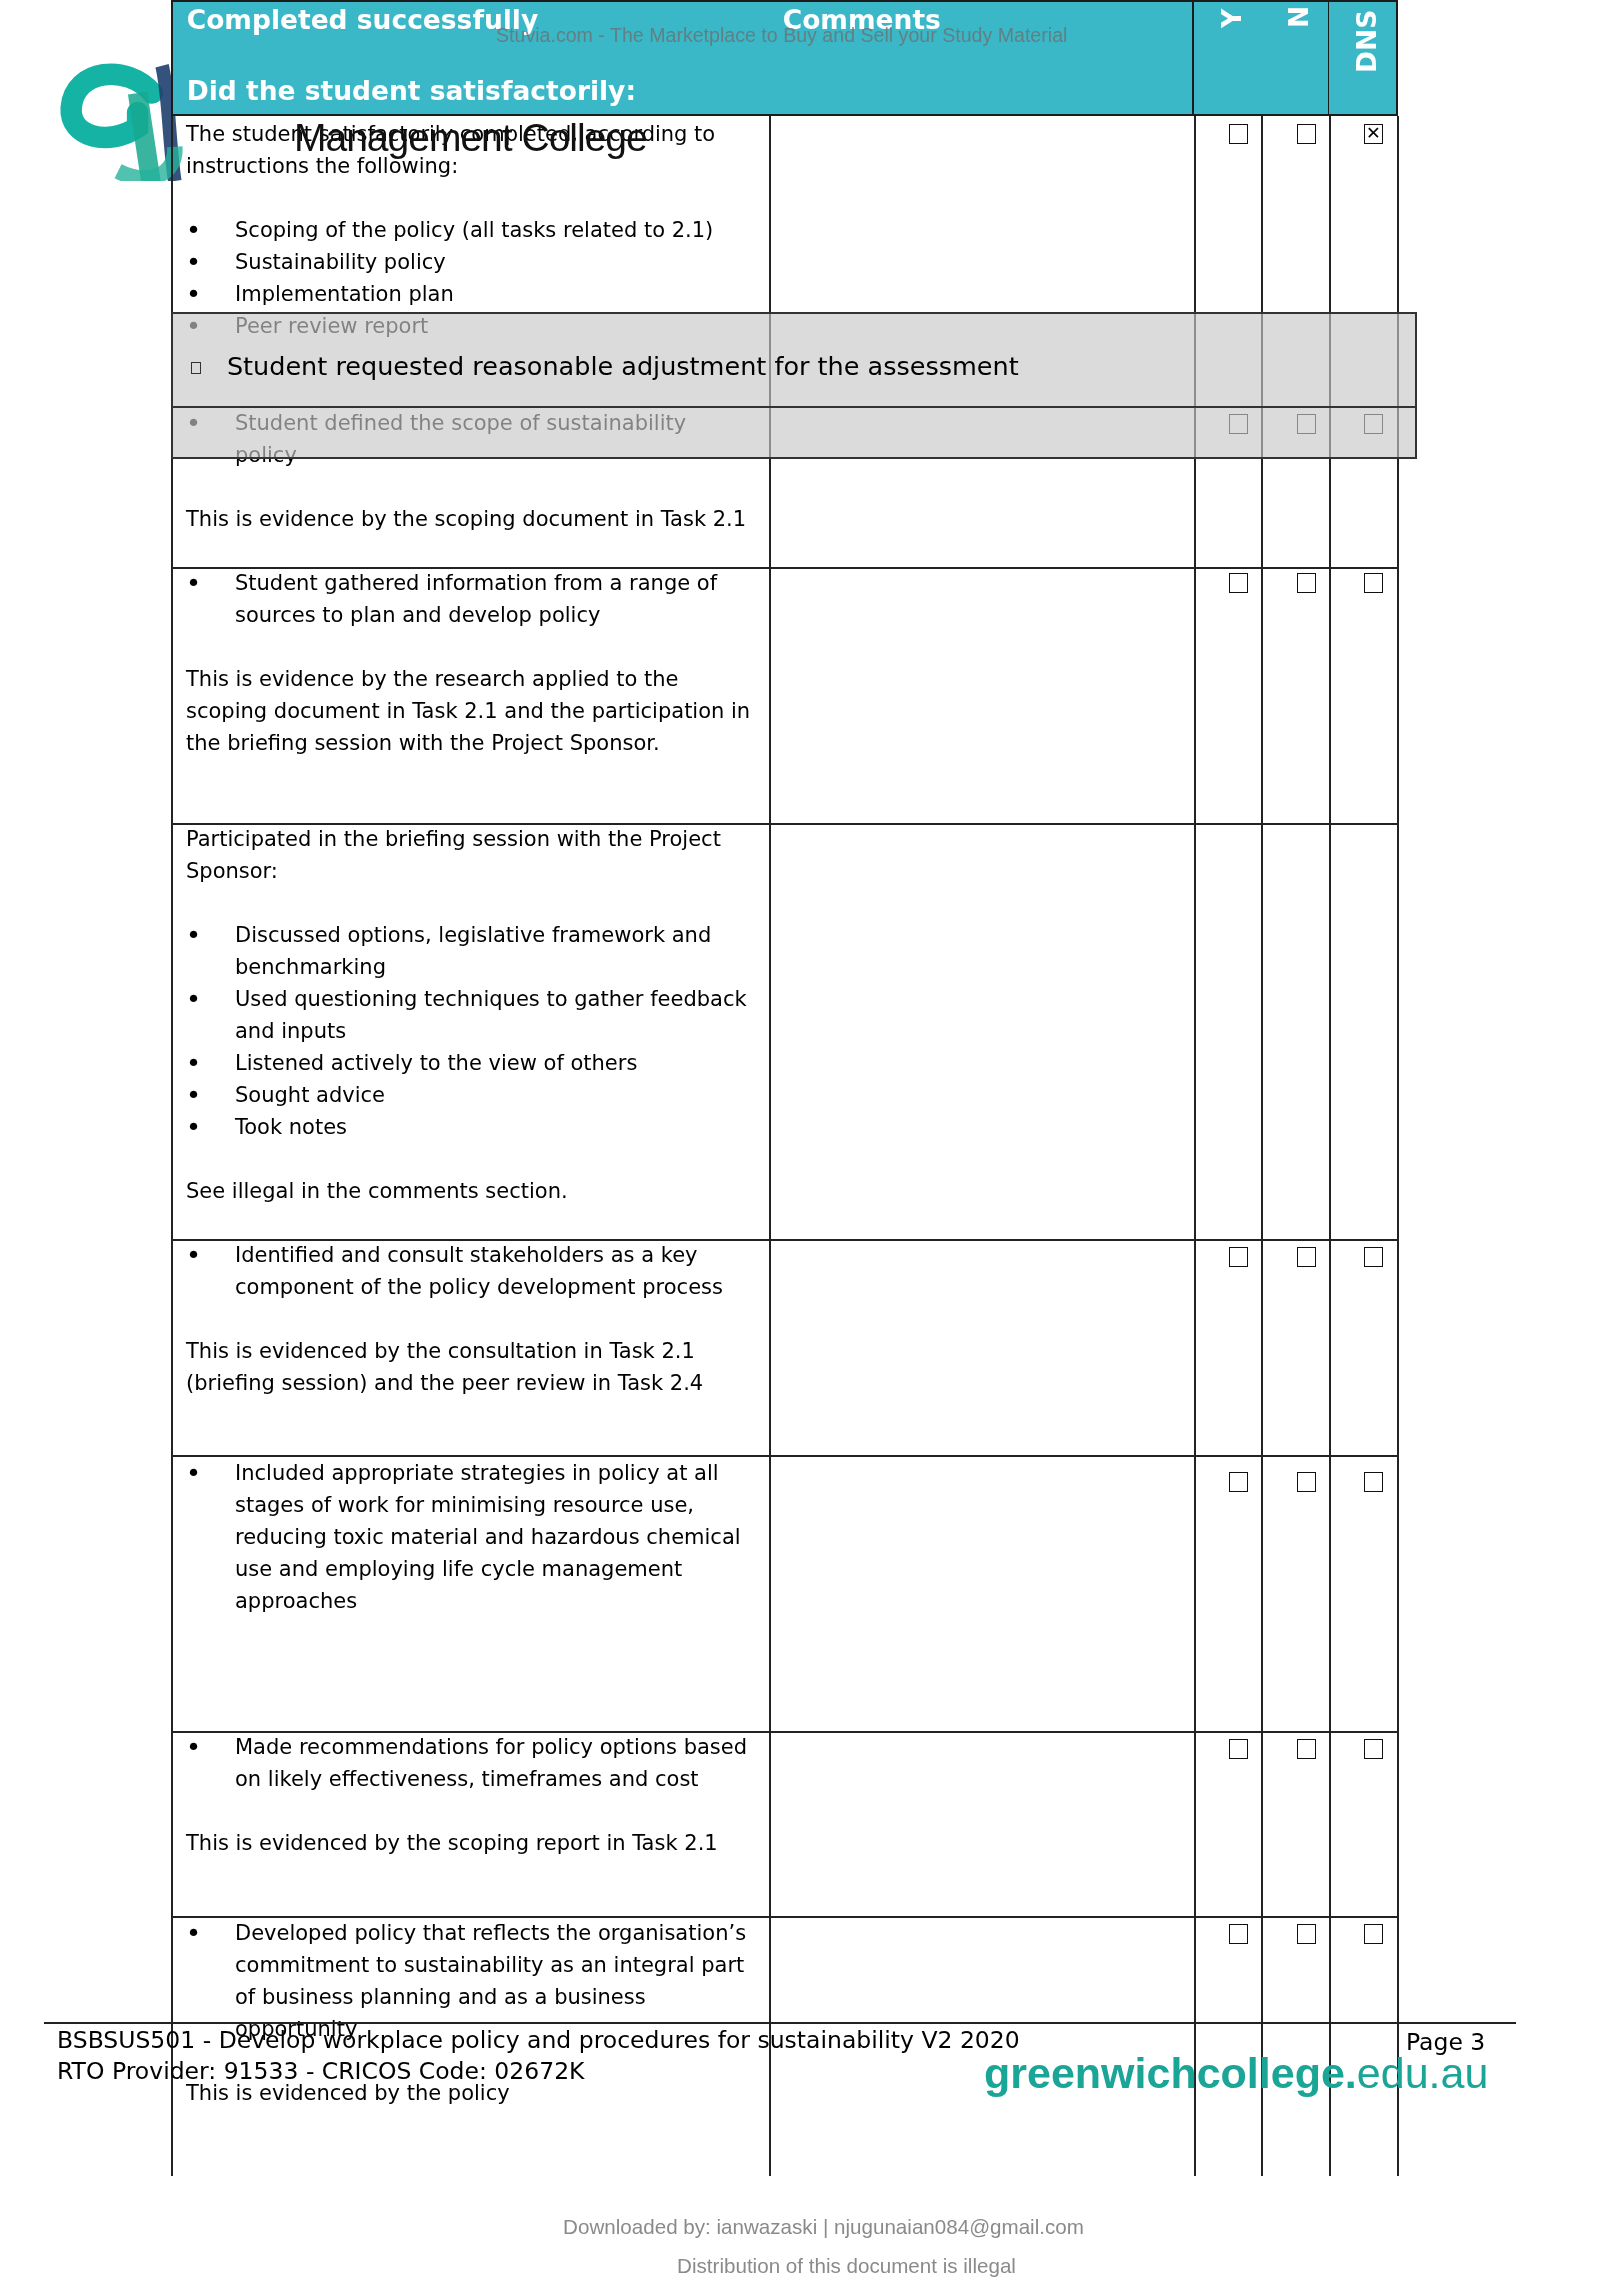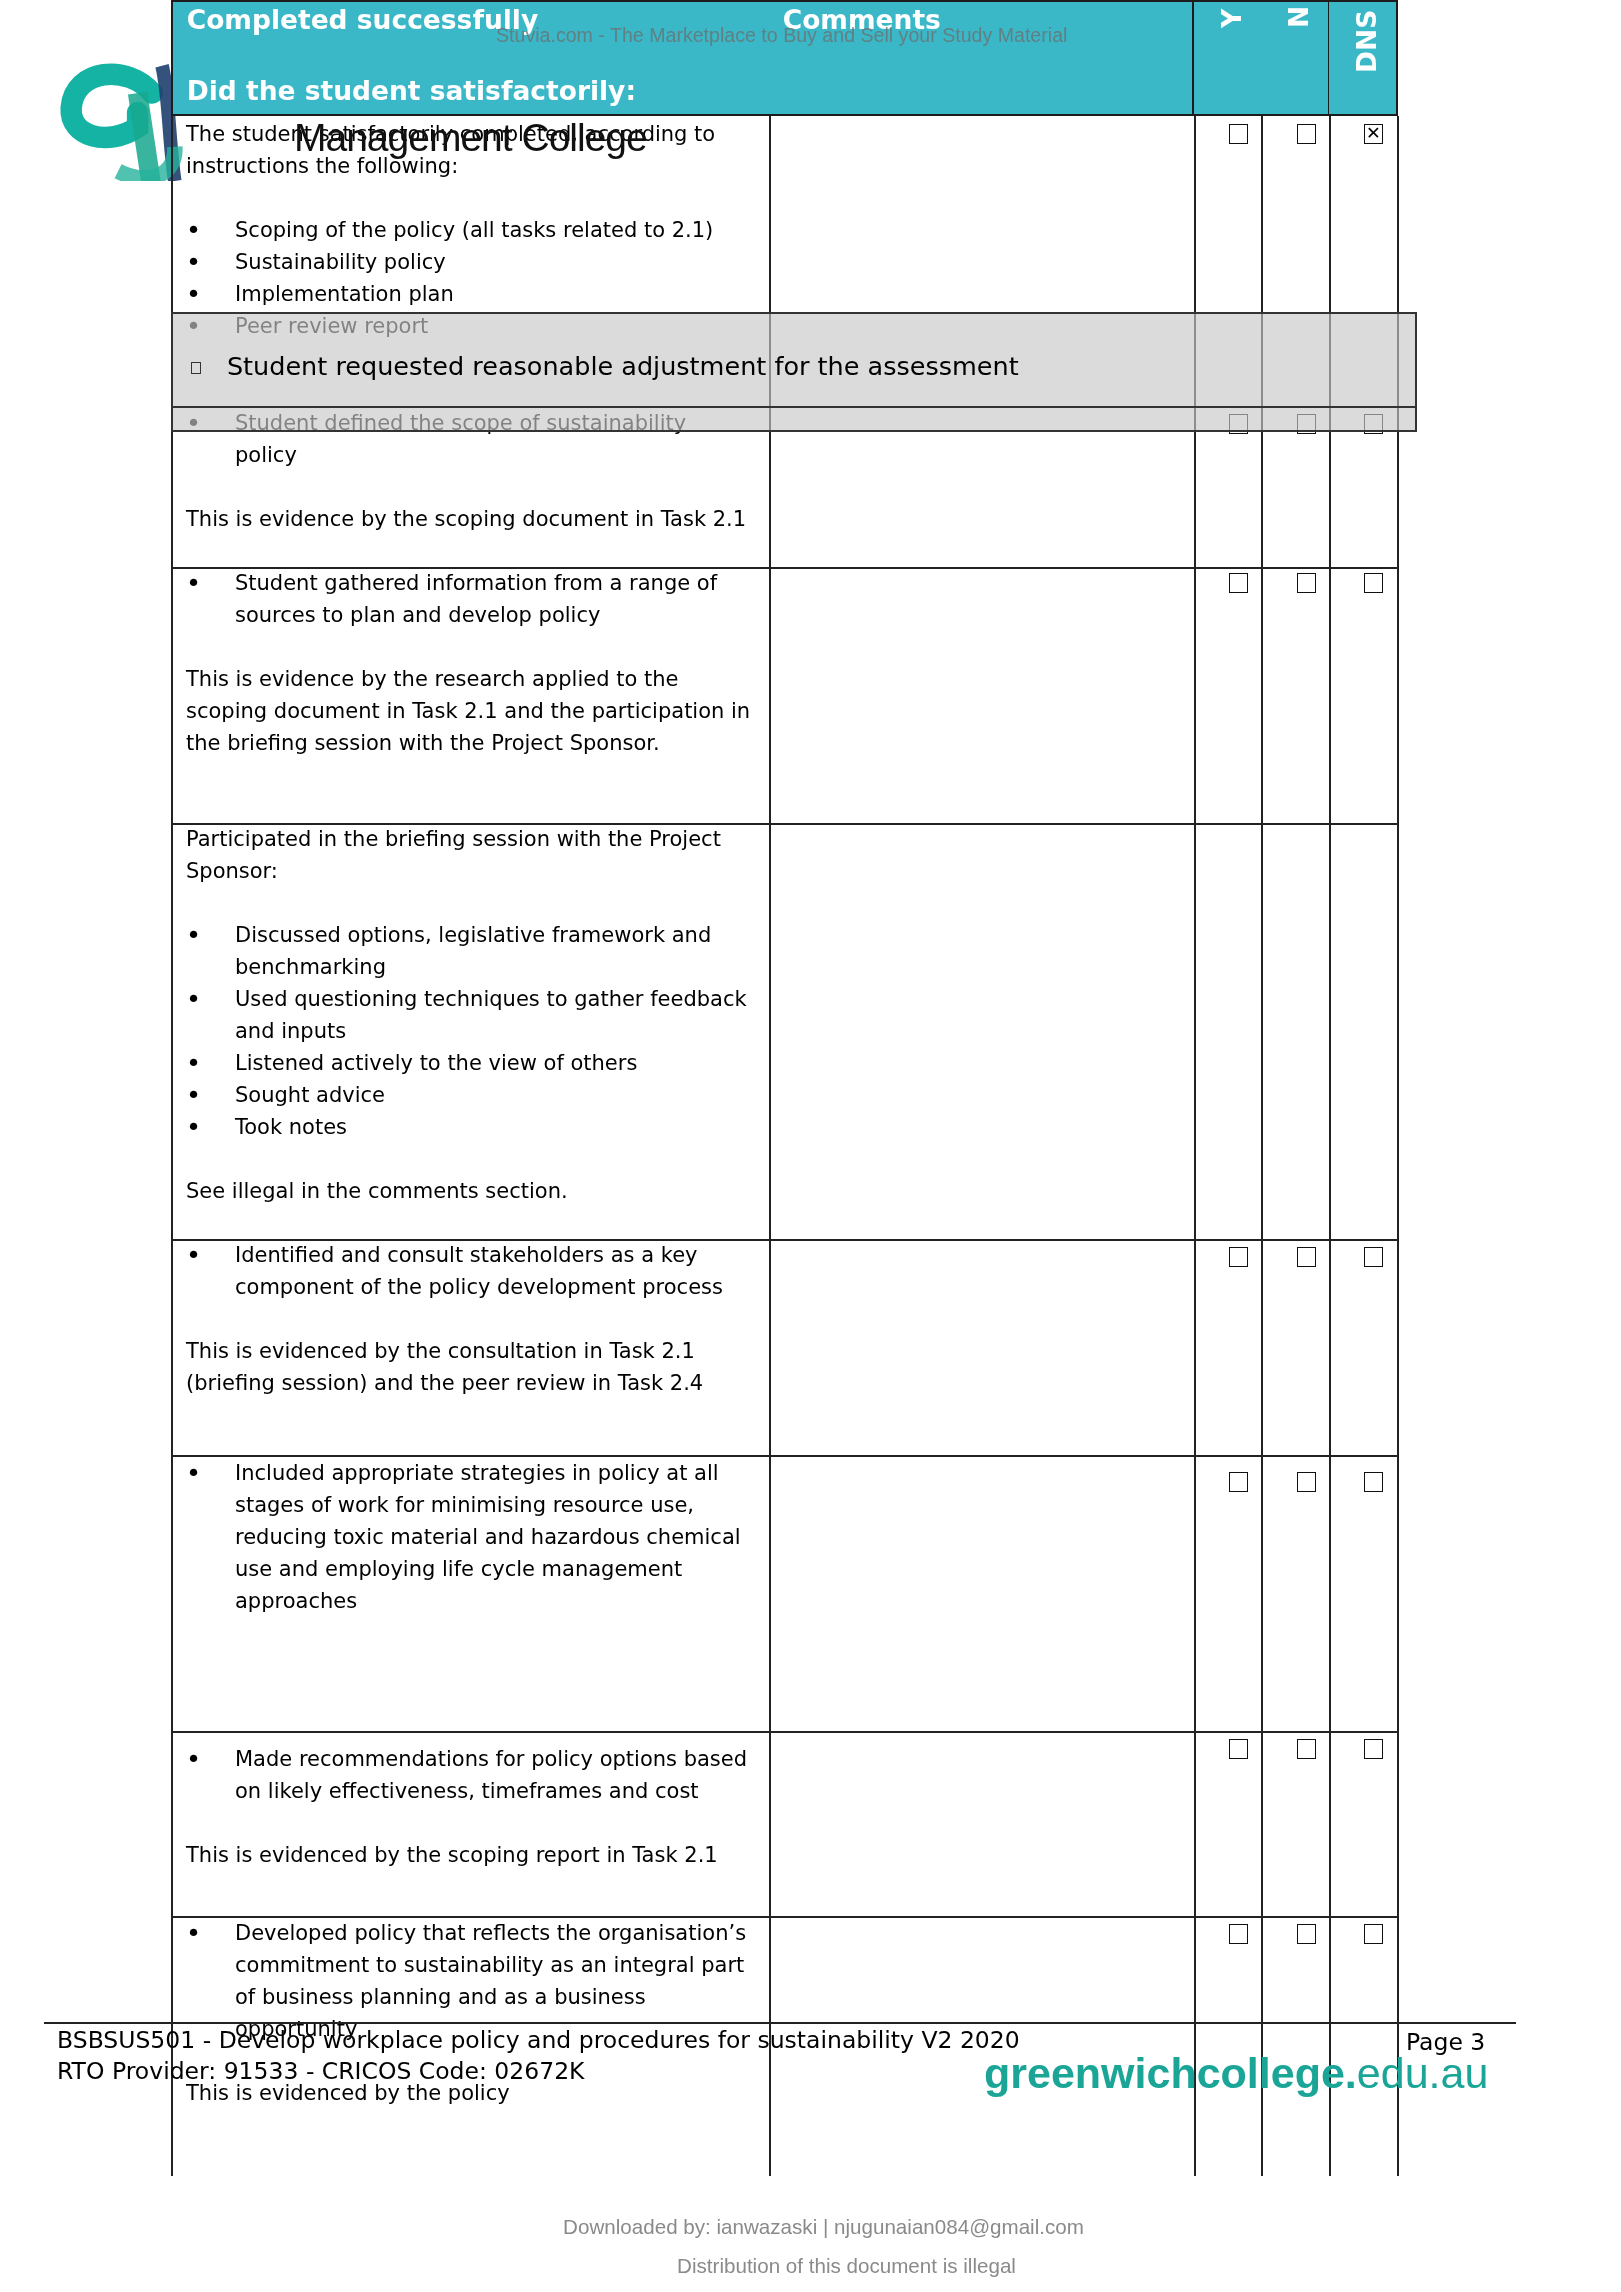--- a/index.html
+++ b/index.html
@@ -14,21 +14,21 @@
   .vline { position:absolute; width:2px; background:#222; }
   .hline { position:absolute; height:2px; background:#222; }
   .cell-text { position:absolute; font-size:21px; line-height:32px; }
   .cell-text p { margin:0; }
   .cell-text .gap { height:32px; }
   .cell-text ul { margin:0; padding:0; list-style:none; }
   .cell-text li { position:relative; padding-left:49px; }
   .cell-text li::before { content:"•"; position:absolute; left:0; top:0; font-size:25.5px; }
   .cb { position:absolute; width:18.6px; height:19.6px; border:1.5px solid #111; box-sizing:border-box; background:#fff;
         font-size:17.6px; line-height:16.7px; text-align:center; }
-  .overlay { position:absolute; left:171px; top:312px; width:1246px; height:120px;
+  .overlay { position:absolute; left:171px; top:312px; width:1246px; height:147px;
              background:rgba(200,200,200,0.65); border:2px solid #333; box-sizing:border-box; }
   .overlay-line { position:absolute; left:0; right:0; top:92px; height:2px; background:#333; }
   .overlay-text { position:absolute; left:17.6px; top:37px; font-size:25.5px; line-height:31px; white-space:nowrap; }
   .overlay-box { display:inline-block; width:8.8px; height:9.8px; border:1px solid #333; margin-right:25.5px; vertical-align:middle; }
   .watermark-top { position:absolute; left:496px; top:23.5px; font-family:"Liberation Sans", sans-serif;
                    font-size:19.6px; color:rgba(110,110,110,0.75); white-space:nowrap; }
   .logo-mc { position:absolute; left:294px; top:116px; font-family:"Liberation Sans", sans-serif;
              font-size:39px; color:#111; letter-spacing:-1px; white-space:nowrap; }
   .footer { position:absolute; font-size:23.5px; line-height:31px; white-space:nowrap; }
   .brand { position:absolute; left:984px; top:2049px; font-family:"Liberation Sans", sans-serif; font-size:43px;
@@ -153,21 +153,21 @@
 <div class="cell-text" style="left:186px;top:1457px;width:568px;">
   <ul>
       <li>Included appropriate strategies in policy at all stages of work for minimising resource use, reducing toxic material and hazardous chemical use and employing life cycle management approaches</li>
     </ul>
   <div class="gap"></div>
 </div>
 <div class="cb" style="left:1229px;top:1472px;"></div>
 <div class="cb" style="left:1297px;top:1472px;"></div>
 <div class="cb" style="left:1364px;top:1472px;"></div>
 
-<div class="cell-text" style="left:186px;top:1731px;width:568px;margin-top:12px;">
+<div class="cell-text" style="left:186px;top:1731px;width:568px;">
   <ul>
       <li>Made recommendations for policy options based on likely effectiveness, timeframes and cost</li>
     </ul>
   <div class="gap"></div>
   <p>This is evidenced by the scoping report in Task 2.1</p>
 </div>
 <div class="cb" style="left:1229px;top:1739px;"></div>
 <div class="cb" style="left:1297px;top:1739px;"></div>
 <div class="cb" style="left:1364px;top:1739px;"></div>
 

